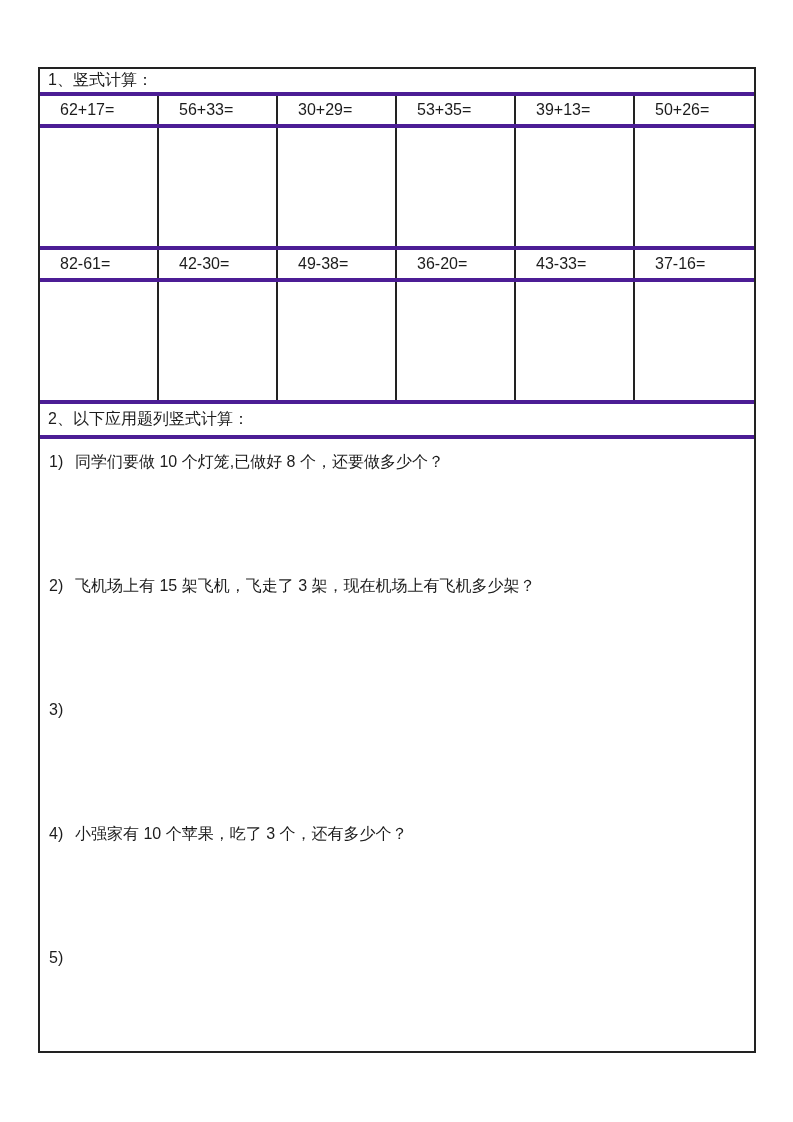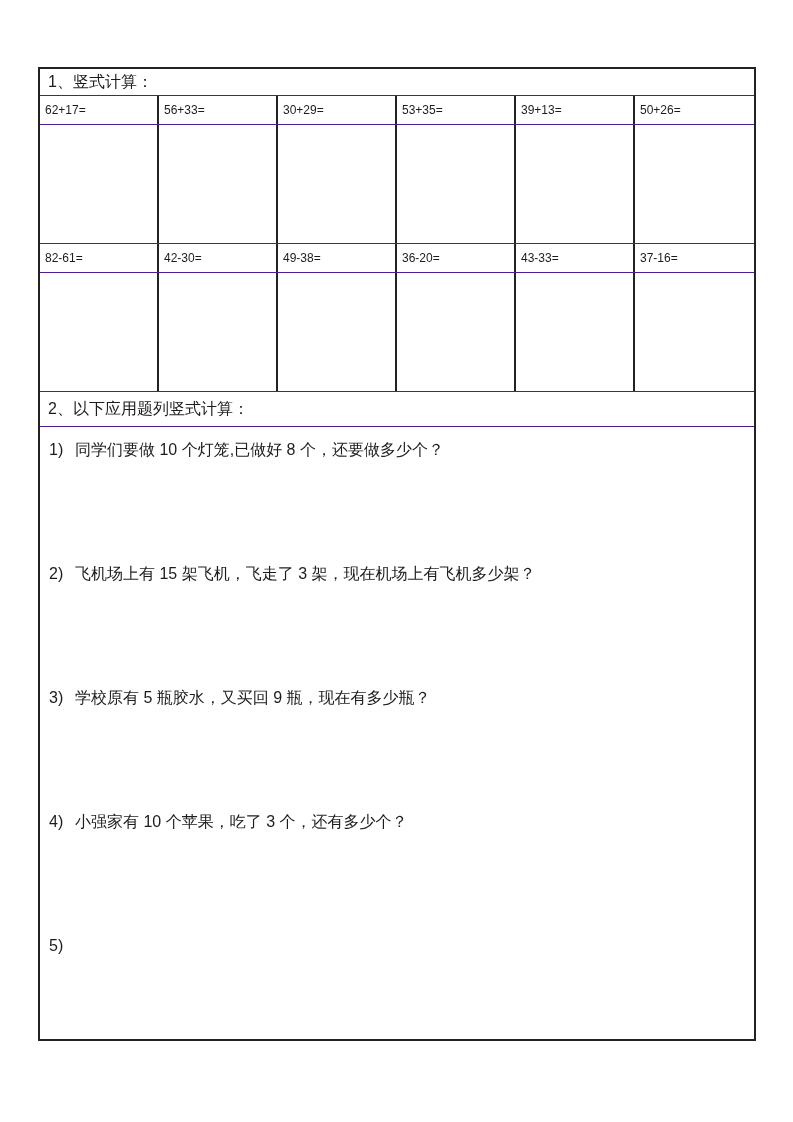--- a/index.html
+++ b/index.html
@@ -17,38 +17,38 @@
     overflow: hidden;
   }
   .worksheet {
     position: absolute;
     left: 38px;
     top: 67px;
     width: 718px;
     border: 2px solid #222222;
     background: #ffffff;
   }
-  .row { border-bottom: 1px solid #4c1d95; }
+  .row { border-bottom: 4px solid #4c1d95; }
   .row:last-child { border-bottom: none; }
   .title-row {
     height: 27px;
     display: flex;
     align-items: center;
     padding-left: 8px;
     font-size: 16px;
   }
   .title-row.sec2 { height: 35px; }
   .grid-row {
     display: grid;
     grid-template-columns: repeat(6, 1fr);
   }
   .grid-row .cell {
     border-right: 2px solid #222222;
-    padding-left: 5px;
-    font-size: 12px;
+    padding-left: 20px;
+    font-size: 16px;
     overflow: hidden;
   }
   .grid-row .cell:last-child { border-right: none; }
   .label-row .cell {
     height: 28px;
     display: flex;
     align-items: center;
   }
   .work-row .cell { height: 118px; }
   .problems-area {
@@ -125,21 +125,20 @@
       <div class="problem">
         <span class="pnum">1)</span>
         <span class="ptext">同学们要做 10 个灯笼,已做好 8 个，还要做多少个？</span>
       </div>
       <div class="problem">
         <span class="pnum">2)</span>
         <span class="ptext">飞机场上有 15 架飞机，飞走了 3 架，现在机场上有飞机多少架？</span>
       </div>
       <div class="problem">
         <span class="pnum">3)</span>
-        <span class="ptext">学校原有 5 瓶胶水，又买回 9 瓶，现在有多少瓶？</span>
       </div>
       <div class="problem">
         <span class="pnum">4)</span>
         <span class="ptext">小强家有 10 个苹果，吃了 3 个，还有多少个？</span>
       </div>
       <div class="problem">
         <span class="pnum">5)</span>
       </div>
     </div>
 

